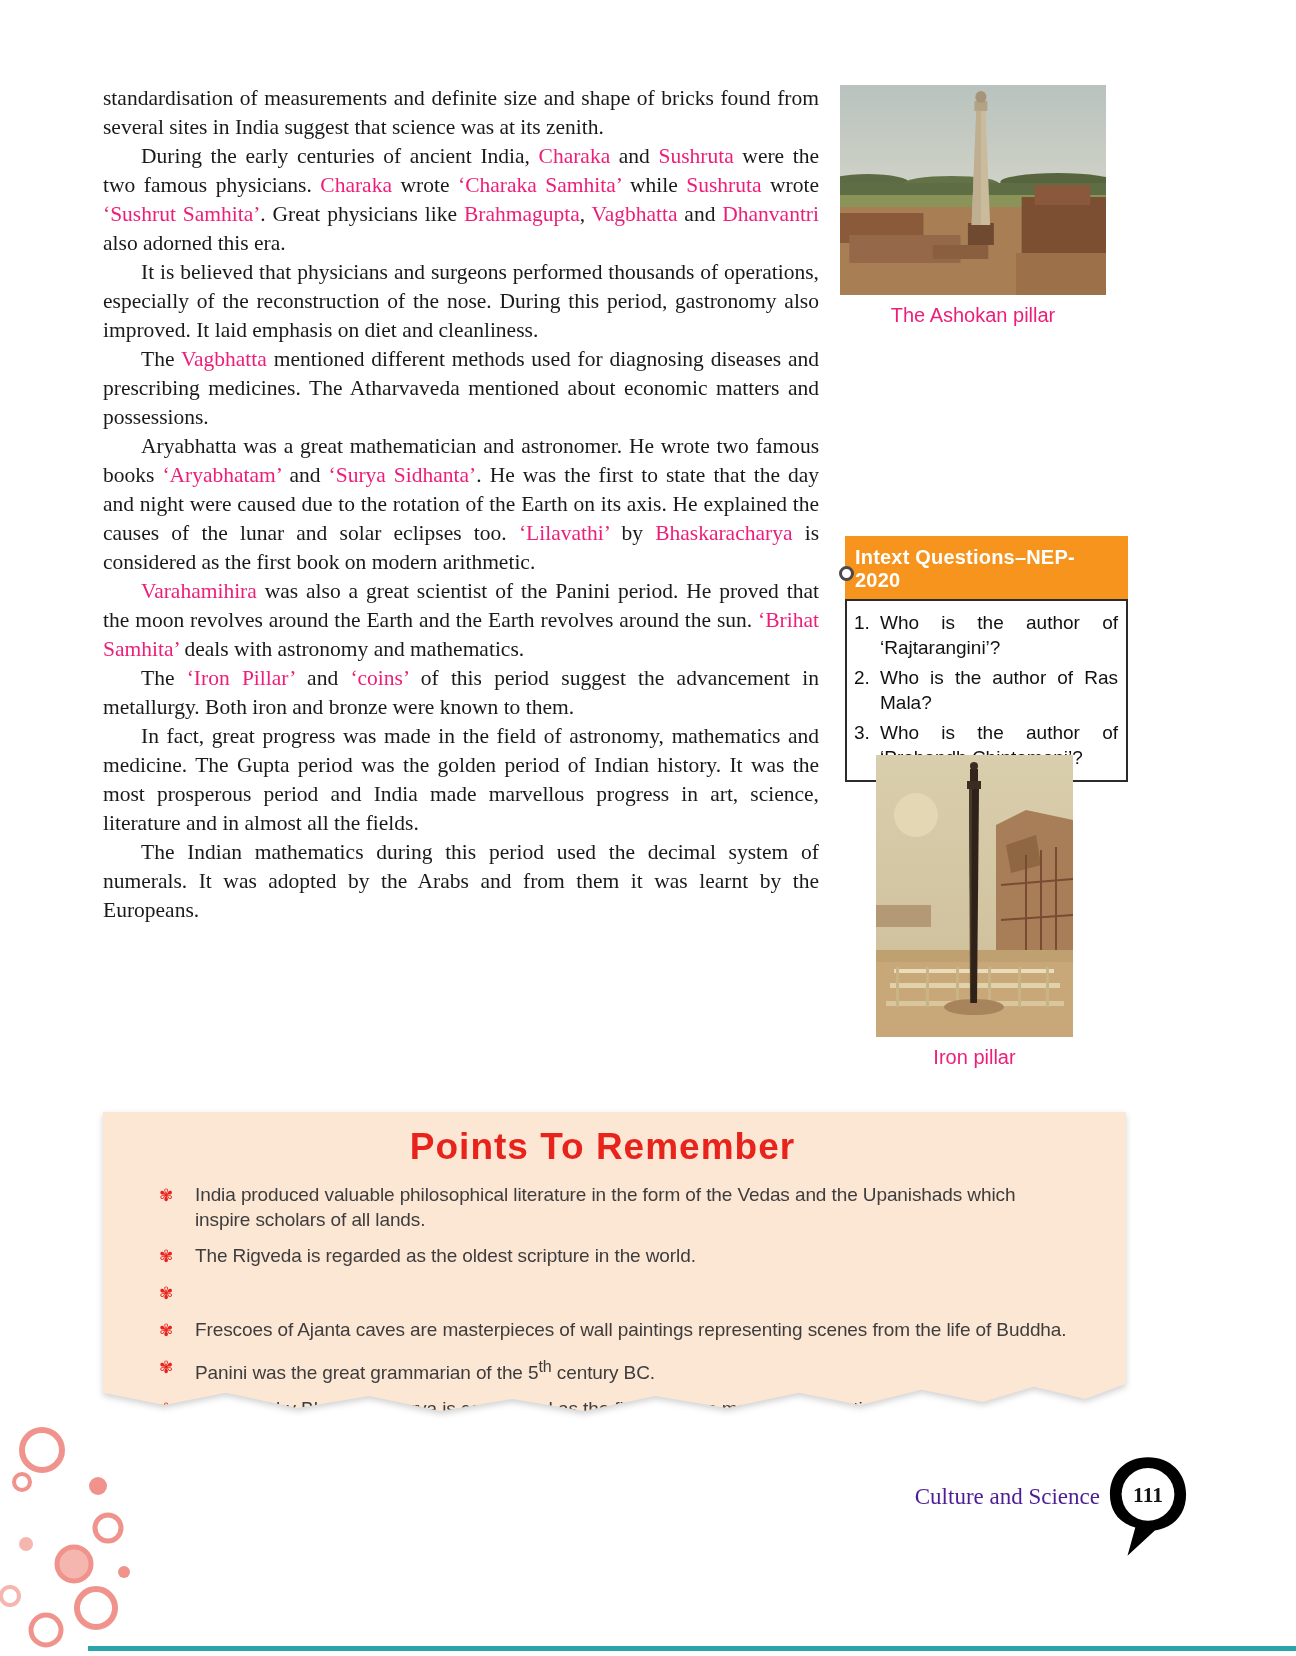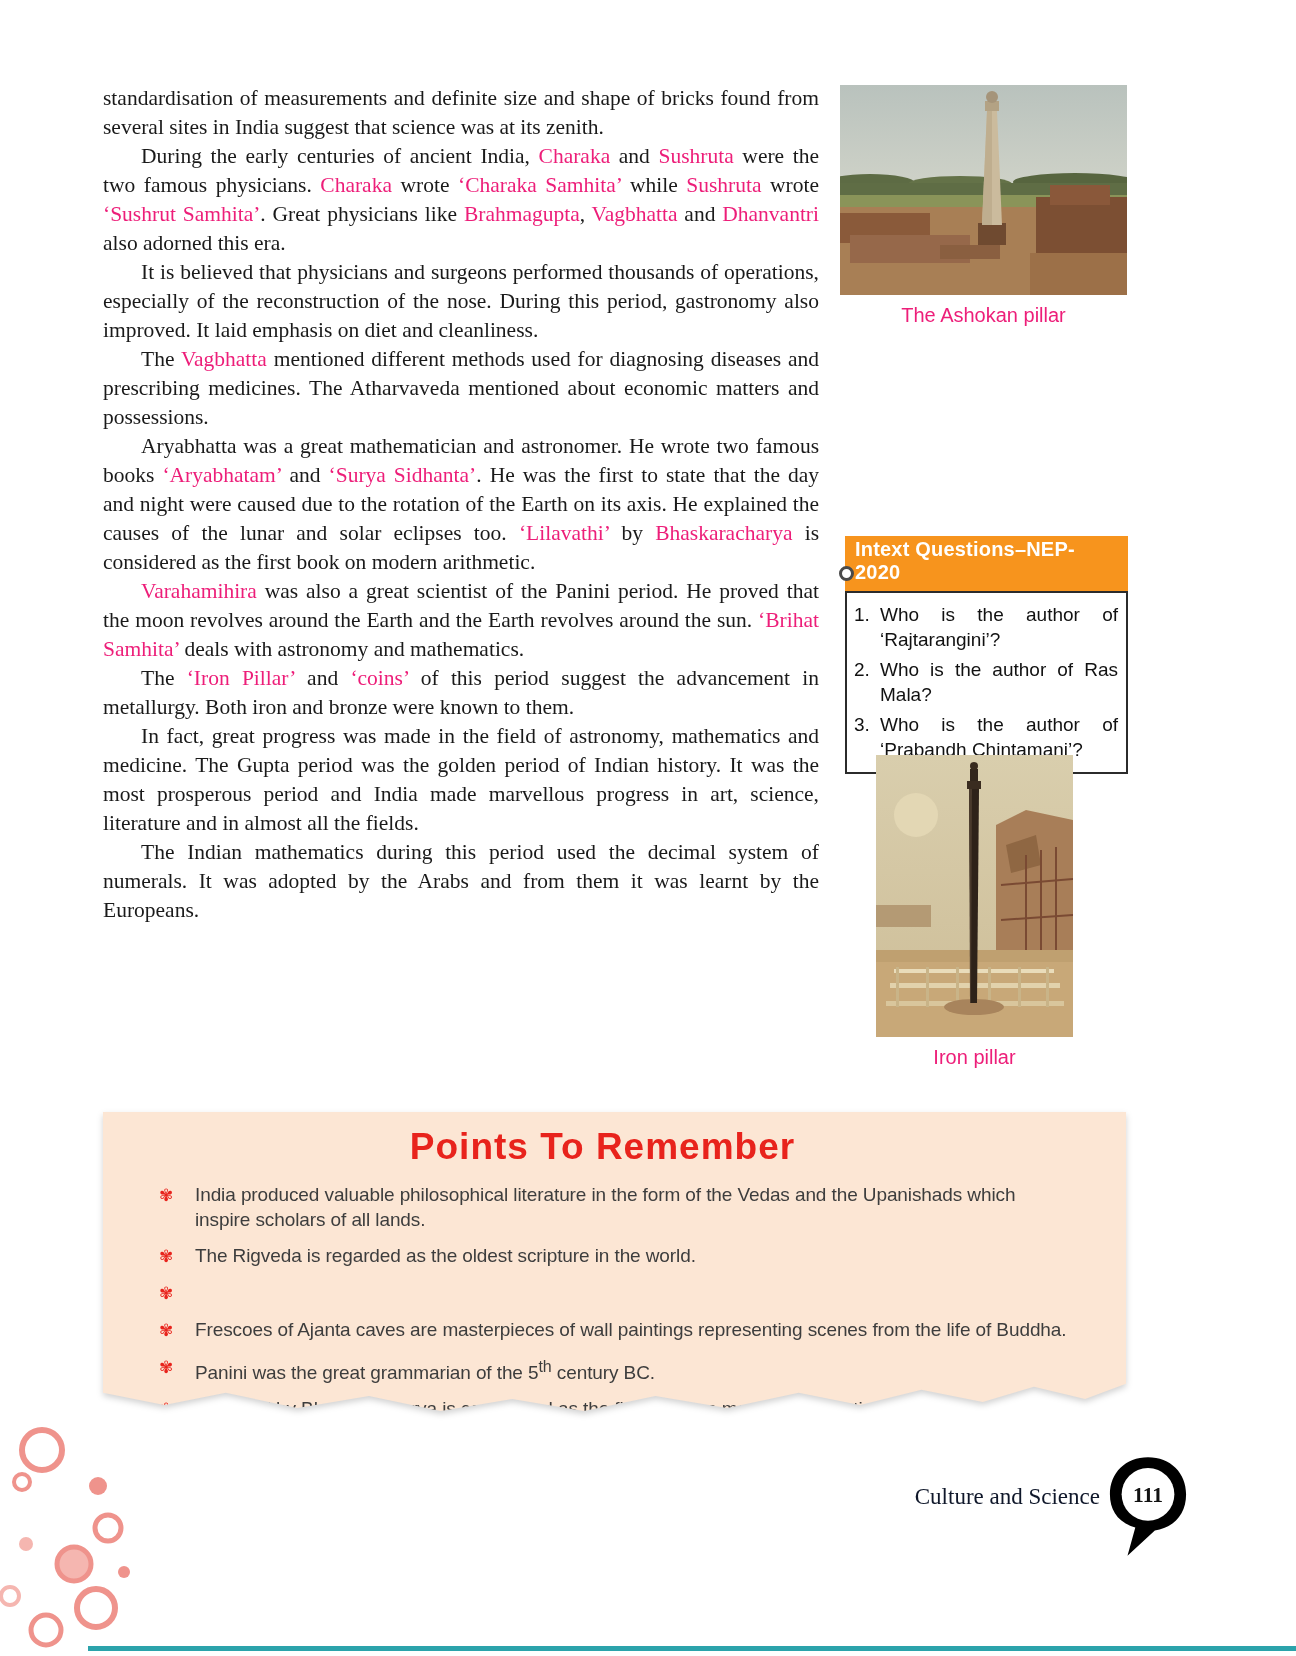--- a/index.html
+++ b/index.html
@@ -7,30 +7,30 @@
         font-family:"Liberation Serif", serif;color:#1a1a1a;}
 
   
   .body-col{position:absolute;left:103px;top:84px;width:716px;}
   .para{margin:0;font-size:21.5px;line-height:29px;text-align:justify;text-indent:38px;}
   .para.noindent{text-indent:0;}
   .hl{color:var(--highlight,#ed1e79);}
 
   
   figure{margin:0;}
-  .fig-ashokan{position:absolute;left:840px;top:85px;width:287px;}
+  .fig-ashokan{position:absolute;left:840px;top:85px;width:266px;}
   .fig-iron{position:absolute;left:876px;top:755px;width:197px;}
   .photo{display:block;width:100%;}
   figcaption{margin-top:9px;text-align:center;color:var(--highlight,#ed1e79);
              font-family:"Liberation Sans",sans-serif;font-size:20px;}
 
   .intext{position:absolute;left:845px;top:536px;width:283px;
           font-family:"Liberation Sans",sans-serif;}
   .intext-header{background:var(--orange,#f7941d);color:#fff;font-size:20px;font-weight:bold;
-                 padding:2px 10px 7px 10px;position:relative;letter-spacing:.2px;}
+                 padding:10px 10px 7px 10px;position:relative;letter-spacing:.2px;}
   .intext-ring{position:absolute;left:-6px;top:30px;width:9px;height:9px;background:#fff;
                border:3px solid #4a4a4a;border-radius:50%;z-index:2;}
   .questions-box{border:2px solid #2b2b2b;padding:9px 8px 10px 7px;}
   .q{display:flex;font-size:19px;line-height:25px;color:#111;margin-bottom:5px;}
   .q:last-child{margin-bottom:0;}
   .qnum{flex:none;width:26px;}
   .qtext{flex:1;text-align:justify;}
 
   
   .points-wrap{position:absolute;left:103px;top:1112px;width:1023px;
@@ -44,21 +44,21 @@
                 font-family:"Liberation Sans",sans-serif;font-weight:bold;font-size:37px;
                 letter-spacing:1px;}
   .point{display:flex;margin:0 0 11px 24px;font-family:"Liberation Sans",sans-serif;
          font-size:19px;line-height:25px;color:#3d3d3d;letter-spacing:-.1px;}
   .bullet-icon{flex:none;width:22px;margin-right:18px;color:var(--red,#e8231c);
                font-size:17px;text-align:center;padding-top:1px;}
   .point sup{font-size:16px;}
 
   
   .footer-title{position:absolute;left:0;top:1484px;width:1100px;text-align:right;
-                font-size:23px;color:#0f172a;}
+                font-size:23px;color:#4c1d95;}
   .page-bubble{position:absolute;left:1106px;top:1455px;width:84px;height:104px;}
   .deco-circles{position:absolute;left:0;bottom:0;width:170px;height:240px;}
   .bottom-rule{position:absolute;left:88px;right:0;bottom:5px;height:5px;
                background:var(--teal,#2ba3ab);}
 </style>
 </head>
 <body>
 
 <div class="page">
 

